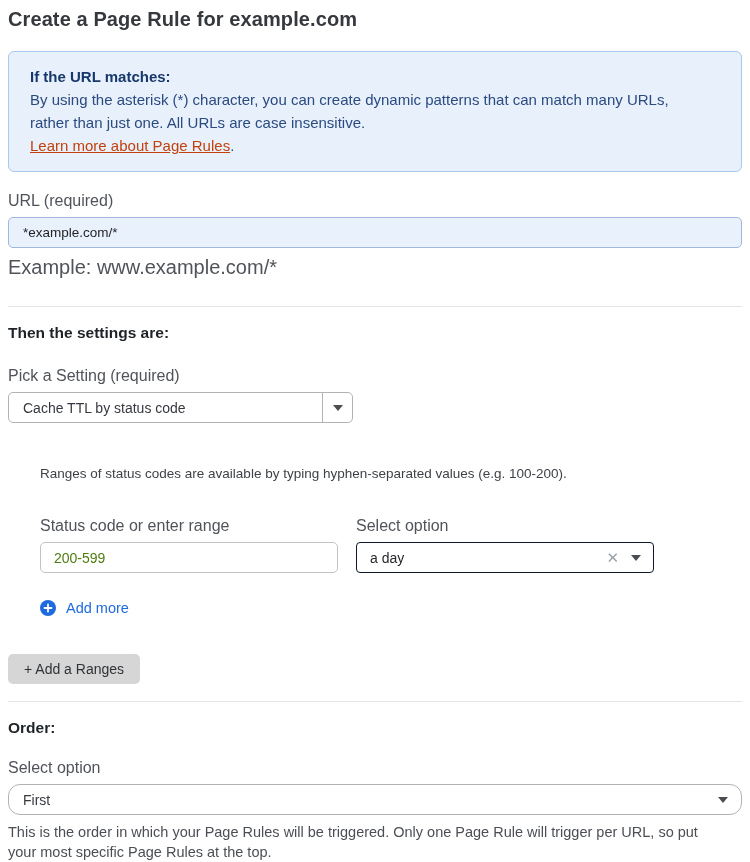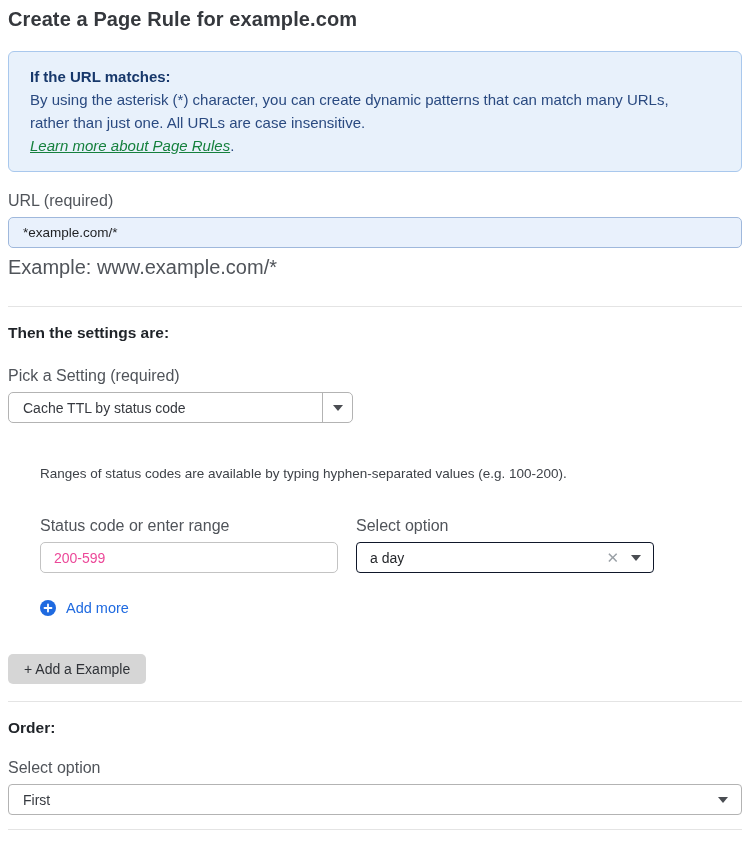--- a/index.html
+++ b/index.html
@@ -20,21 +20,21 @@
   .info-box {
     background: #e8f1fb;
     border: 1px solid #a9c8ed;
     border-radius: 6px;
     padding: 13px 21px 14px 21px;
     margin-bottom: 20px;
   }
   .info-heading { font-size: 15px; font-weight: 700; color: #17386b; line-height: 23px; }
   .info-body { font-size: 15px; color: #2a4a80; line-height: 23px; max-width: 660px; }
   .info-link-row { line-height: 23px; }
-  .info-link { font-size: 15px; color: #15803d; text-decoration: underline; cursor: pointer; font-style: italic; }
+  .info-link { font-size: 15px; color: #c2410c; text-decoration: underline; cursor: pointer; }
   .info-period { font-size: 15px; color: #2a4a80; }
 
   .field-label { font-size: 16px; color: #50545a; margin-bottom: 7px; }
 
   .url-input {
     display: block; width: 100%; height: 31px;
     background: #e9f1fc;
     border: 1px solid #9fb8dc;
     border-radius: 5px;
     padding: 0 14px;
@@ -83,21 +83,21 @@
   .nested { margin-left: 32px; }
   .range-hint { font-size: 13.5px; color: #3e4248; margin-top: 43px; }
 
   .fields-row { display: flex; gap: 18px; margin-top: 36px; }
   .col { width: 298px; }
   .text-input {
     display: block; width: 100%; height: 31px;
     border: 1px solid #c3c3c3; border-radius: 5px;
     padding: 0 13px;
     font-family: "Liberation Sans", sans-serif;
-    font-size: 14px; color: #ec4899;
+    font-size: 14px; color: #4d7c0f;
     background: #fff; outline: none;
   }
   .combo-box {
     display: flex; align-items: center;
     height: 31px; border: 1px solid #0f172a; border-radius: 4px;
     background: #fff; cursor: pointer;
   }
   .combo-box .combo-value { flex: 1; padding: 0 13px; font-size: 14px; color: #26282c; }
   .clear-x { font-size: 15px; color: #9aa0a6; padding: 0 9px 0 4px; cursor: pointer; line-height: 1; }
   .combo-box .caret-wrap { padding: 0 12px 0 3px; display:flex; align-items:center; }
@@ -111,21 +111,21 @@
   .btn {
     display: inline-flex; align-items: center; justify-content: center;
     height: 30px; border: none; border-radius: 5px;
     font-family: "Liberation Sans", sans-serif;
     font-size: 14px; cursor: pointer; padding: 0 16px;
   }
   .btn-gray { background: #d6d6d6; color: #2f3237; }
   .add-setting-btn { margin-top: 34px; }
 
   .order-select-label { margin-top: 22px; }
-  .order-select { width: 100%; margin-top: 0; display: flex; align-items: center; height: 31px; border: 1px solid #b3b3b3; border-radius: 4px; background:#fff; cursor: pointer; gap: 24px; }
+  .order-select { width: 100%; margin-top: 0; display: flex; align-items: center; height: 31px; border: 1px solid #b3b3b3; border-radius: 12px; background:#fff; cursor: pointer; gap: 24px; }
   .order-select .select-value { flex: 1; padding: 0 14px; font-size: 14px; color: #36393f; }
   .order-select .caret-wrap { padding: 0 13px; display: flex; align-items: center; }
 
   .order-help { font-size: 14.5px; color: #4b4f55; line-height: 20px; margin-top: 7px; max-width: 720px; }
 </style>
 </head>
 <body>
 
 <div class="page">
 
@@ -176,31 +176,32 @@
     <a href="#" class="add-more">
       <svg width="16" height="16" viewBox="0 0 16 16">
         <circle cx="8" cy="8" r="8" fill="#1f6ae0"></circle>
         <rect x="7.1" y="3.6" width="1.8" height="8.8" rx="0.9" fill="#ffffff"></rect>
         <rect x="3.6" y="7.1" width="8.8" height="1.8" rx="0.9" fill="#ffffff"></rect>
       </svg>
       <span class="add-more-label">Add more</span>
     </a>
   </div>
 
-  <button class="btn btn-gray add-setting-btn">+ Add a Example</button>
+  <button class="btn btn-gray add-setting-btn">+ Add a Ranges</button>
 
   <hr class="divider divider-2">
 
   <div class="section-heading heading-order">Order:</div>
 
   <div class="field-label order-select-label">Select option</div>
   <div class="order-select">
     <div class="select-value">First</div>
     <span class="caret-wrap">
         <span class="caret-down"></span>
       </span>
   </div>
+  <div class="order-help">This is the order in which your Page Rules will be triggered. Only one Page Rule will trigger per URL, so put your most specific Page Rules at the top.</div>
 
   <hr class="divider divider-3">
 
   
 
 </div>
 
 </body></html>

